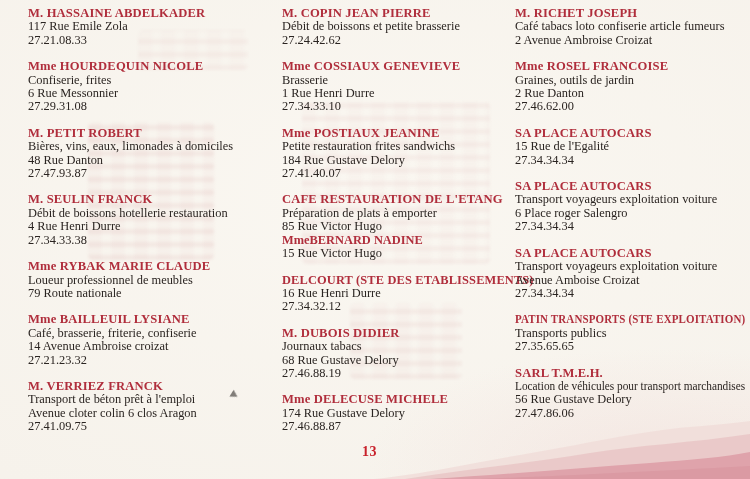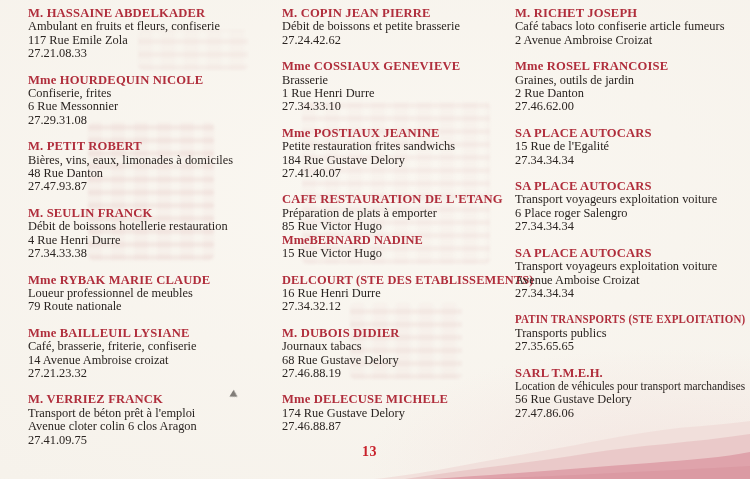--- a/index.html
+++ b/index.html
@@ -90,21 +90,20 @@
 <div class="page">
 
   <div class="ghost ghost-a"></div>
   <div class="ghost ghost-b"></div>
   <div class="ghost ghost-c"></div>
   <div class="ghost ghost-d"></div>
 
   <div class="col col-1">
       <div class="entry">
         <div class="entry-name fit">M. HASSAINE ABDELKADER</div>
-        <div class="line fit">Ambulant en fruits et fleurs, confiserie</div>
         <div class="line fit">117 Rue Emile Zola</div>
         <div class="line fit">27.21.08.33</div>
       </div>
       <div class="entry">
         <div class="entry-name fit">Mme HOURDEQUIN NICOLE</div>
         <div class="line fit">Confiserie, frites</div>
         <div class="line fit">6 Rue Messonnier</div>
         <div class="line fit">27.29.31.08</div>
       </div>
       <div class="entry">

